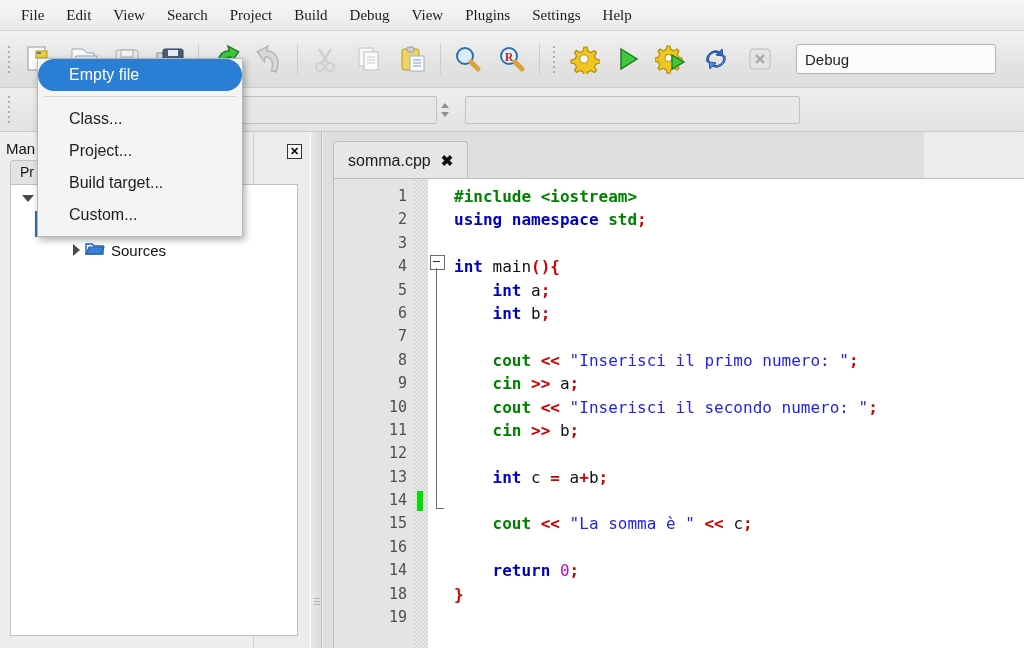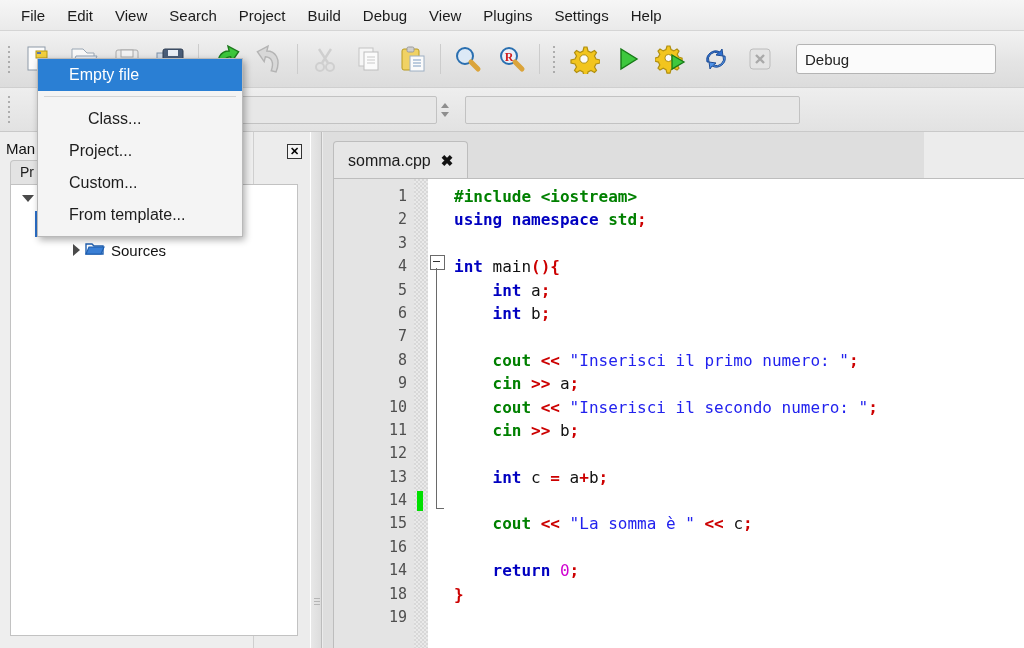--- a/index.html
+++ b/index.html
@@ -12,21 +12,21 @@
   #app{position:relative;width:1024px;height:648px;overflow:hidden;background:#ececec;}
 
   
   .menubar{
     position:absolute;left:0;top:0;width:1024px;height:31px;
     background:linear-gradient(to bottom,#f6f6f6 0%,#eaeaea 100%);
     border-bottom:1px solid #d5d5d5;
     display:flex;align-items:center;padding-left:10px;box-sizing:border-box;
   }
   .menubar .mi{
-    padding:3px 11px;font-size:15px;color:#1b1b1b;cursor:default;white-space:nowrap;
+    padding:3px 11px;font-size:15px;color:#1b1b1b;cursor:default;white-space:nowrap;font-family:Liberation Serif, serif;
   }
 
   
   .toolbar1{
     position:absolute;left:0;top:31px;width:1024px;height:57px;
     background:linear-gradient(to bottom,#f2f2f2 0%,#e4e4e4 55%,#dcdcdc 100%);
     border-bottom:1px solid #cfcfcf;
     display:flex;align-items:center;box-sizing:border-box;
   }
   .grip{width:10px;height:38px;margin:0 3px 0 4px;display:flex;flex-direction:column;
@@ -421,21 +421,21 @@
           <div class="fold-line"></div>
           <div class="fold-foot"></div>
         </div>
         <div class="codecol" id="code"><div class="cline"><span class="g">#include &lt;iostream&gt;</span></div><div class="cline"><span class="k">using</span><span class="d"> </span><span class="k">namespace</span><span class="d"> </span><span class="g">std</span><span class="o">;</span></div><div class="cline">&nbsp;</div><div class="cline"><span class="k">int</span><span class="d"> main</span><span class="o">()</span><span class="o">{</span></div><div class="cline"><span class="d">    </span><span class="k">int</span><span class="d"> a</span><span class="o">;</span></div><div class="cline"><span class="d">    </span><span class="k">int</span><span class="d"> b</span><span class="o">;</span></div><div class="cline">&nbsp;</div><div class="cline"><span class="d">    </span><span class="g">cout</span><span class="d"> </span><span class="o">&lt;&lt;</span><span class="d"> </span><span class="s">"Inserisci il primo numero: "</span><span class="o">;</span></div><div class="cline"><span class="d">    </span><span class="g">cin</span><span class="d"> </span><span class="o">&gt;&gt;</span><span class="d"> a</span><span class="o">;</span></div><div class="cline"><span class="d">    </span><span class="g">cout</span><span class="d"> </span><span class="o">&lt;&lt;</span><span class="d"> </span><span class="s">"Inserisci il secondo numero: "</span><span class="o">;</span></div><div class="cline"><span class="d">    </span><span class="g">cin</span><span class="d"> </span><span class="o">&gt;&gt;</span><span class="d"> b</span><span class="o">;</span></div><div class="cline">&nbsp;</div><div class="cline"><span class="d">    </span><span class="k">int</span><span class="d"> c </span><span class="o">=</span><span class="d"> a</span><span class="o">+</span><span class="d">b</span><span class="o">;</span></div><div class="cline">&nbsp;</div><div class="cline"><span class="d">    </span><span class="g">cout</span><span class="d"> </span><span class="o">&lt;&lt;</span><span class="d"> </span><span class="s">"La somma è "</span><span class="d"> </span><span class="o">&lt;&lt;</span><span class="d"> c</span><span class="o">;</span></div><div class="cline">&nbsp;</div><div class="cline"><span class="d">    </span><span class="k">return</span><span class="d"> </span><span class="p">0</span><span class="o">;</span></div><div class="cline"><span class="o">}</span></div><div class="cline">&nbsp;</div></div>
       </div>
     </div>
   </div>
 
   <div style="position:absolute;left:37px;top:58px;width:204px;background:#f4f4f4;
               border:1px solid #b9b9b9;box-shadow:2px 3px 7px rgba(0,0,0,0.32);z-index:50;padding-bottom:5px;" id="newmenu">
-      <div style="padding: 7px 0px 7px 31px; font-size: 16px; color: rgb(255, 255, 255); background: rgb(42, 127, 212); margin: 0px; white-space: nowrap;">Empty file</div>
+      <div style="padding: 7px 0px 7px 31px; font-size: 16px; color: rgb(255, 255, 255); background: rgb(42, 127, 212); margin: 0px; white-space: nowrap; border-radius: 16px;">Empty file</div>
       <div style="height: 1px; background: rgb(212, 212, 212); margin: 5px 6px 6px;"></div>
-      <div style="padding: 7px 0px 7px 31px; font-size: 16px; color: rgb(29, 29, 29); white-space: nowrap; margin-left: 19px;">Class...</div>
+      <div style="padding: 7px 0px 7px 31px; font-size: 16px; color: rgb(29, 29, 29); white-space: nowrap;">Class...</div>
       <div style="padding: 7px 0px 7px 31px; font-size: 16px; color: rgb(29, 29, 29); white-space: nowrap;">Project...</div>
+      <div style="padding: 7px 0px 7px 31px; font-size: 16px; color: rgb(29, 29, 29); white-space: nowrap;">Build target...</div>
       <div style="padding: 7px 12px 7px 31px; font-size: 16px; color: rgb(29, 29, 29); white-space: nowrap;">Custom...</div>
-      <div style="padding: 7px 0px 7px 31px; font-size: 16px; color: rgb(29, 29, 29); white-space: nowrap;">From template...</div>
     </div>
 
 </div>
 
 </body></html>

